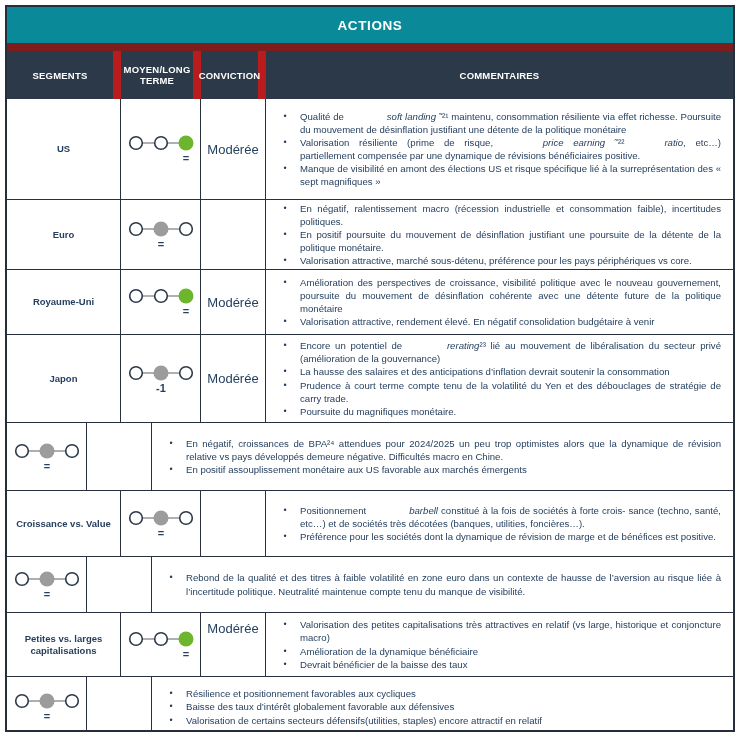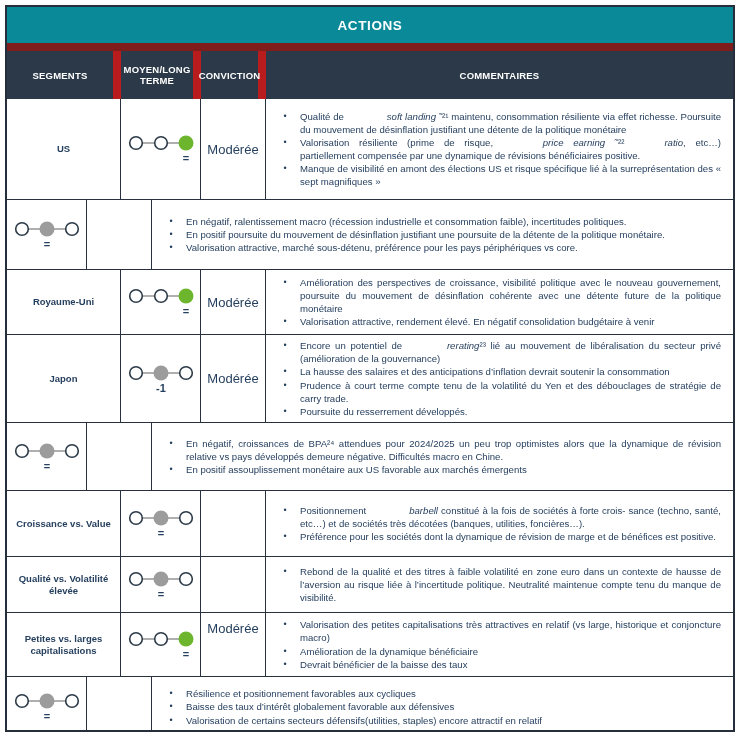--- a/index.html
+++ b/index.html
@@ -84,20 +84,21 @@
             <span class="bdot">•</span>
             <span class="btext"><span>Valorisation résiliente (prime de risque, </span><em>price earning</em><span> ˜²²</span><em>ratio</em><span>, etc…) partiellement compensée par une dynamique de révisions bénéficiaires positive.</span></span>
           </div>
           <div class="bullet">
             <span class="bdot">•</span>
             <span class="btext"><span>Manque de visibilité en amont des élections US et risque spécifique lié à la surreprésentation des « sept magnifiques »</span></span>
           </div>
         </div>
       </div>
       <div class="row" style="min-height: 70px;">
+        <div class="cell seg">Euro</div>
         <div class="cell ind">
           <svg width="74" height="32" viewBox="0 0 74 32">
             <line x1="19" y1="10" x2="30" y2="10" stroke="#9c9c9c" stroke-width="1.6"></line>
             <line x1="44" y1="10" x2="55" y2="10" stroke="#9c9c9c" stroke-width="1.6"></line>
             <circle cx="12" cy="10" r="6.3" fill="#ffffff" stroke="#2b3948" stroke-width="1.6"></circle>
             <circle cx="37" cy="10" r="7.5" fill="#9c9c9c"></circle>
             <circle cx="62" cy="10" r="6.3" fill="#ffffff" stroke="#2b3948" stroke-width="1.6"></circle>
             <text x="37" y="29" text-anchor="middle" font-size="11" font-weight="bold" fill="#253f5e">=</text>
           </svg>
         </div>
@@ -162,21 +163,21 @@
           <div class="bullet">
             <span class="bdot">•</span>
             <span class="btext"><span>La hausse des salaires et des anticipations d’inflation devrait soutenir la consommation</span></span>
           </div>
           <div class="bullet">
             <span class="bdot">•</span>
             <span class="btext"><span>Prudence à court terme compte tenu de la volatilité du Yen et des débouclages de stratégie de carry trade.</span></span>
           </div>
           <div class="bullet">
             <span class="bdot">•</span>
-            <span class="btext"><span>Poursuite du resserrement développés.</span></span>
+            <span class="btext"><span>Poursuite du magnifiques monétaire.</span></span>
           </div>
         </div>
       </div>
       <div class="row" style="min-height: 68px;">
         <div class="cell ind">
           <svg width="74" height="32" viewBox="0 0 74 32">
             <line x1="19" y1="10" x2="30" y2="10" stroke="#9c9c9c" stroke-width="1.6"></line>
             <line x1="44" y1="10" x2="55" y2="10" stroke="#9c9c9c" stroke-width="1.6"></line>
             <circle cx="12" cy="10" r="6.3" fill="#ffffff" stroke="#2b3948" stroke-width="1.6"></circle>
             <circle cx="37" cy="10" r="7.5" fill="#9c9c9c"></circle>
@@ -214,21 +215,20 @@
             <span class="bdot">•</span>
             <span class="btext"><span>Positionnement </span><em>barbell</em><span> constitué à la fois de sociétés à forte crois- sance (techno, santé, etc…) et de sociétés très décotées (banques, utilities, foncières…).</span></span>
           </div>
           <div class="bullet">
             <span class="bdot">•</span>
             <span class="btext"><span>Préférence pour les sociétés dont la dynamique de révision de marge et de bénéfices est positive.</span></span>
           </div>
         </div>
       </div>
       <div class="row" style="min-height: 56px;">
-        <div class="cell seg">Qualité vs. Volatilité élevée</div>
         <div class="cell ind">
           <svg width="74" height="32" viewBox="0 0 74 32">
             <line x1="19" y1="10" x2="30" y2="10" stroke="#9c9c9c" stroke-width="1.6"></line>
             <line x1="44" y1="10" x2="55" y2="10" stroke="#9c9c9c" stroke-width="1.6"></line>
             <circle cx="12" cy="10" r="6.3" fill="#ffffff" stroke="#2b3948" stroke-width="1.6"></circle>
             <circle cx="37" cy="10" r="7.5" fill="#9c9c9c"></circle>
             <circle cx="62" cy="10" r="6.3" fill="#ffffff" stroke="#2b3948" stroke-width="1.6"></circle>
             <text x="37" y="29" text-anchor="middle" font-size="11" font-weight="bold" fill="#253f5e">=</text>
           </svg>
         </div>

